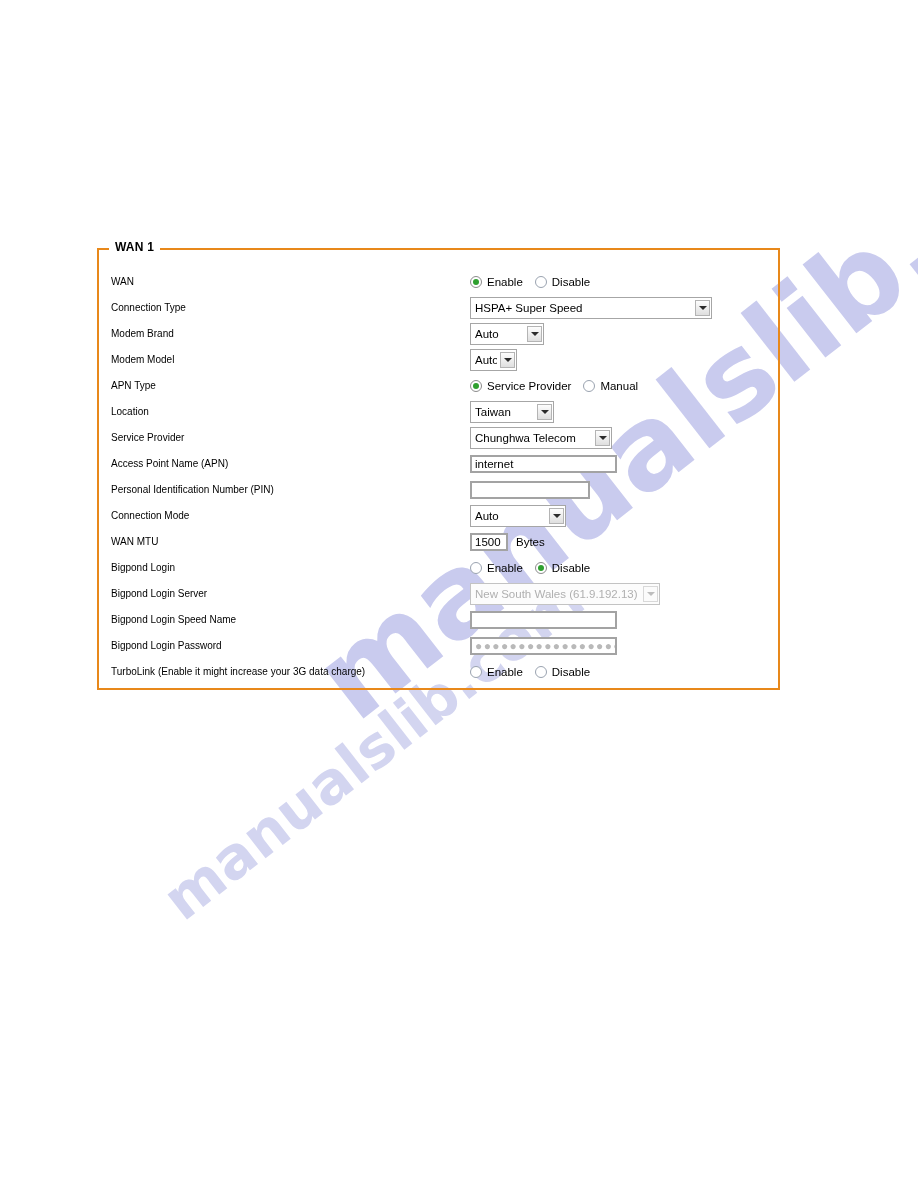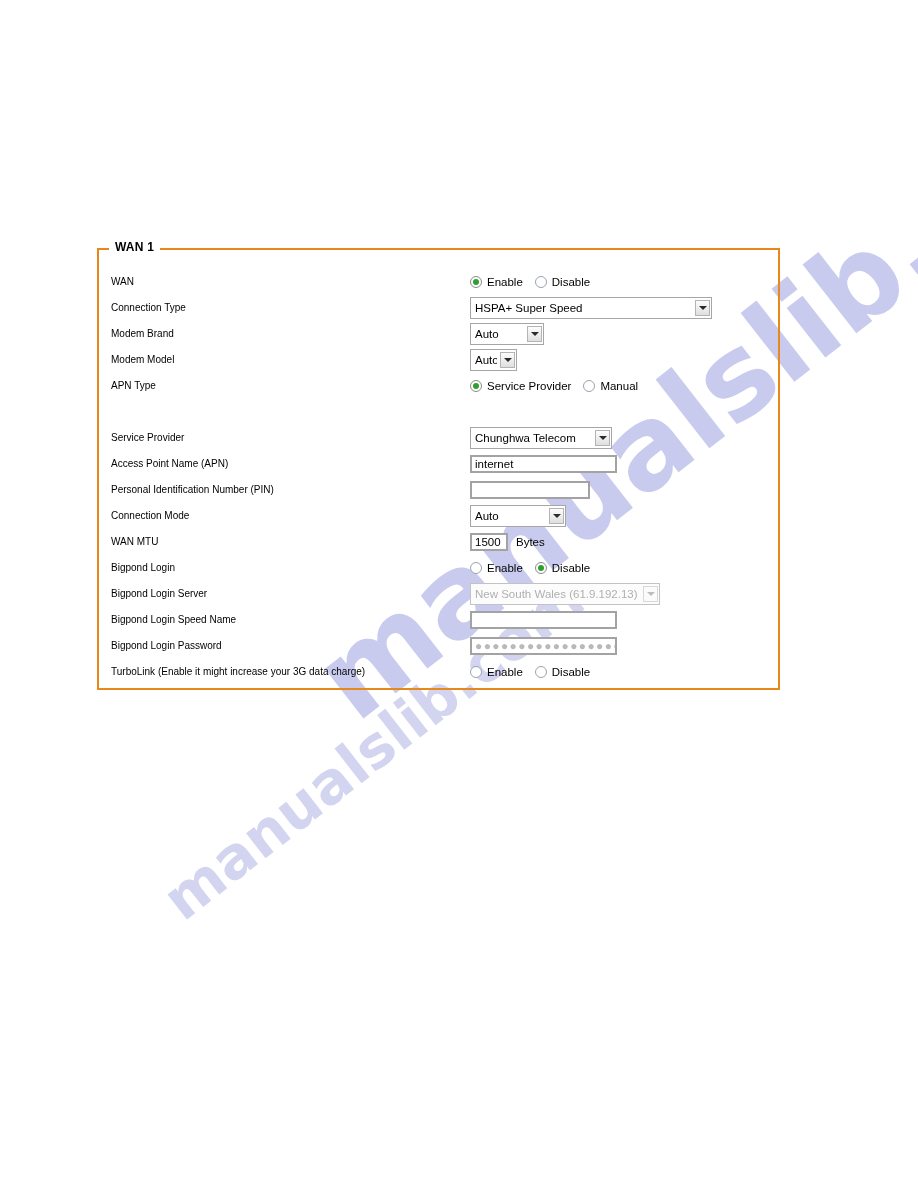--- a/index.html
+++ b/index.html
@@ -279,20 +279,31 @@
           <span class="radio-label">Service Provider</span>
         </div>
         <div class="radio-item">
           <span class="radio-dot"></span>
           <span class="radio-label">Manual</span>
         </div>
       </div>
     </div>
   </div>
 
+  <div class="form-row" style="top:149px;">
+    <div class="row-label">Location</div>
+    <div class="row-control">
+      <div class="select-box" style="width:84px;">
+        <span class="select-text">Taiwan</span>
+        <span class="select-arrow">
+            <span></span>
+          </span>
+      </div>
+    </div>
+  </div>
 
   <div class="form-row" style="top:175px;">
     <div class="row-label">Service Provider</div>
     <div class="row-control">
       <div class="select-box" style="width:142px;">
         <span class="select-text">Chunghwa Telecom</span>
         <span class="select-arrow">
             <span></span>
           </span>
       </div>

